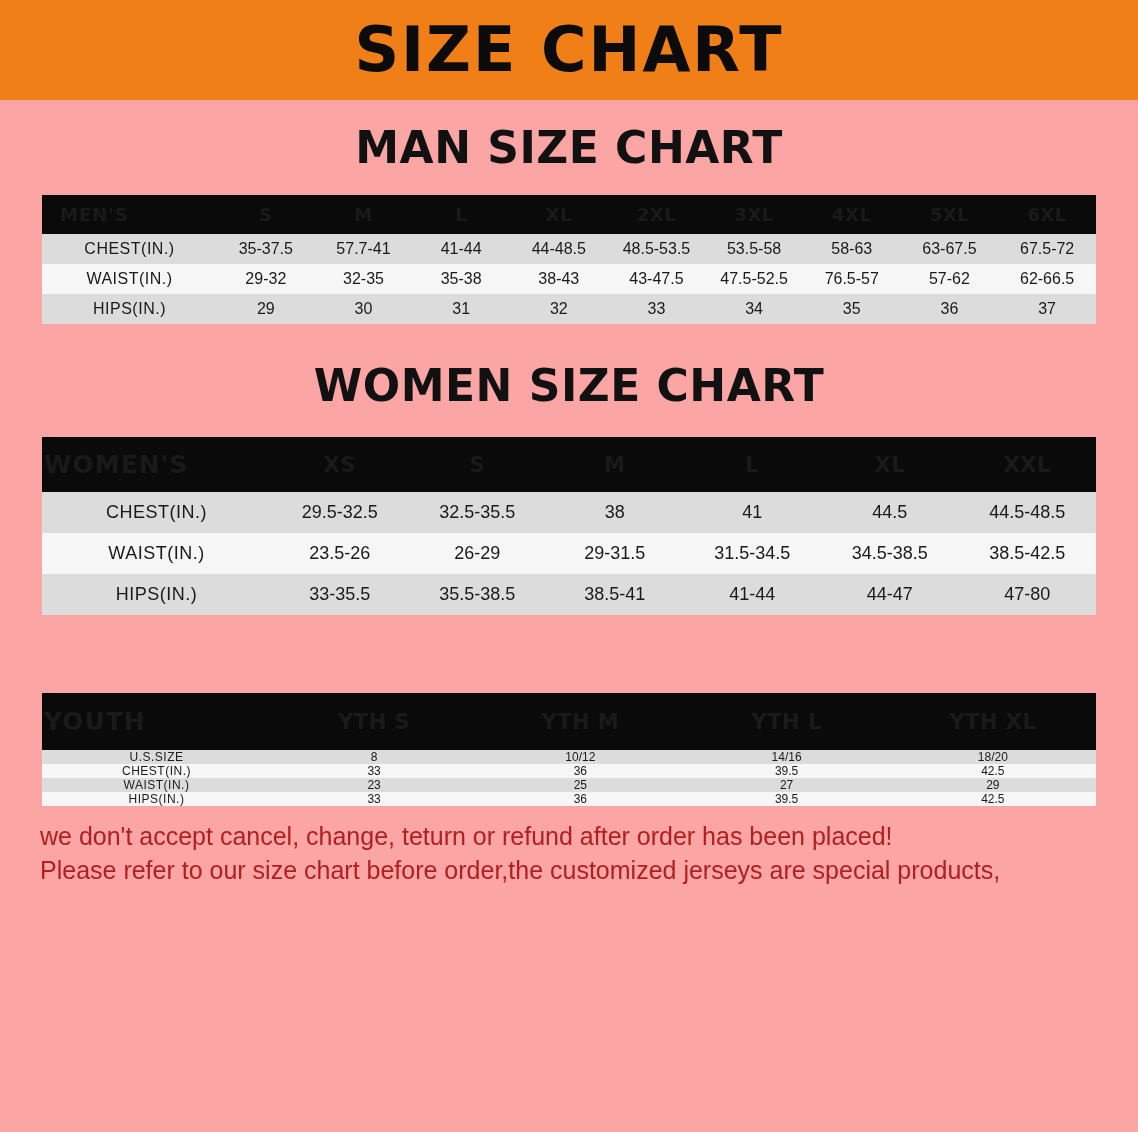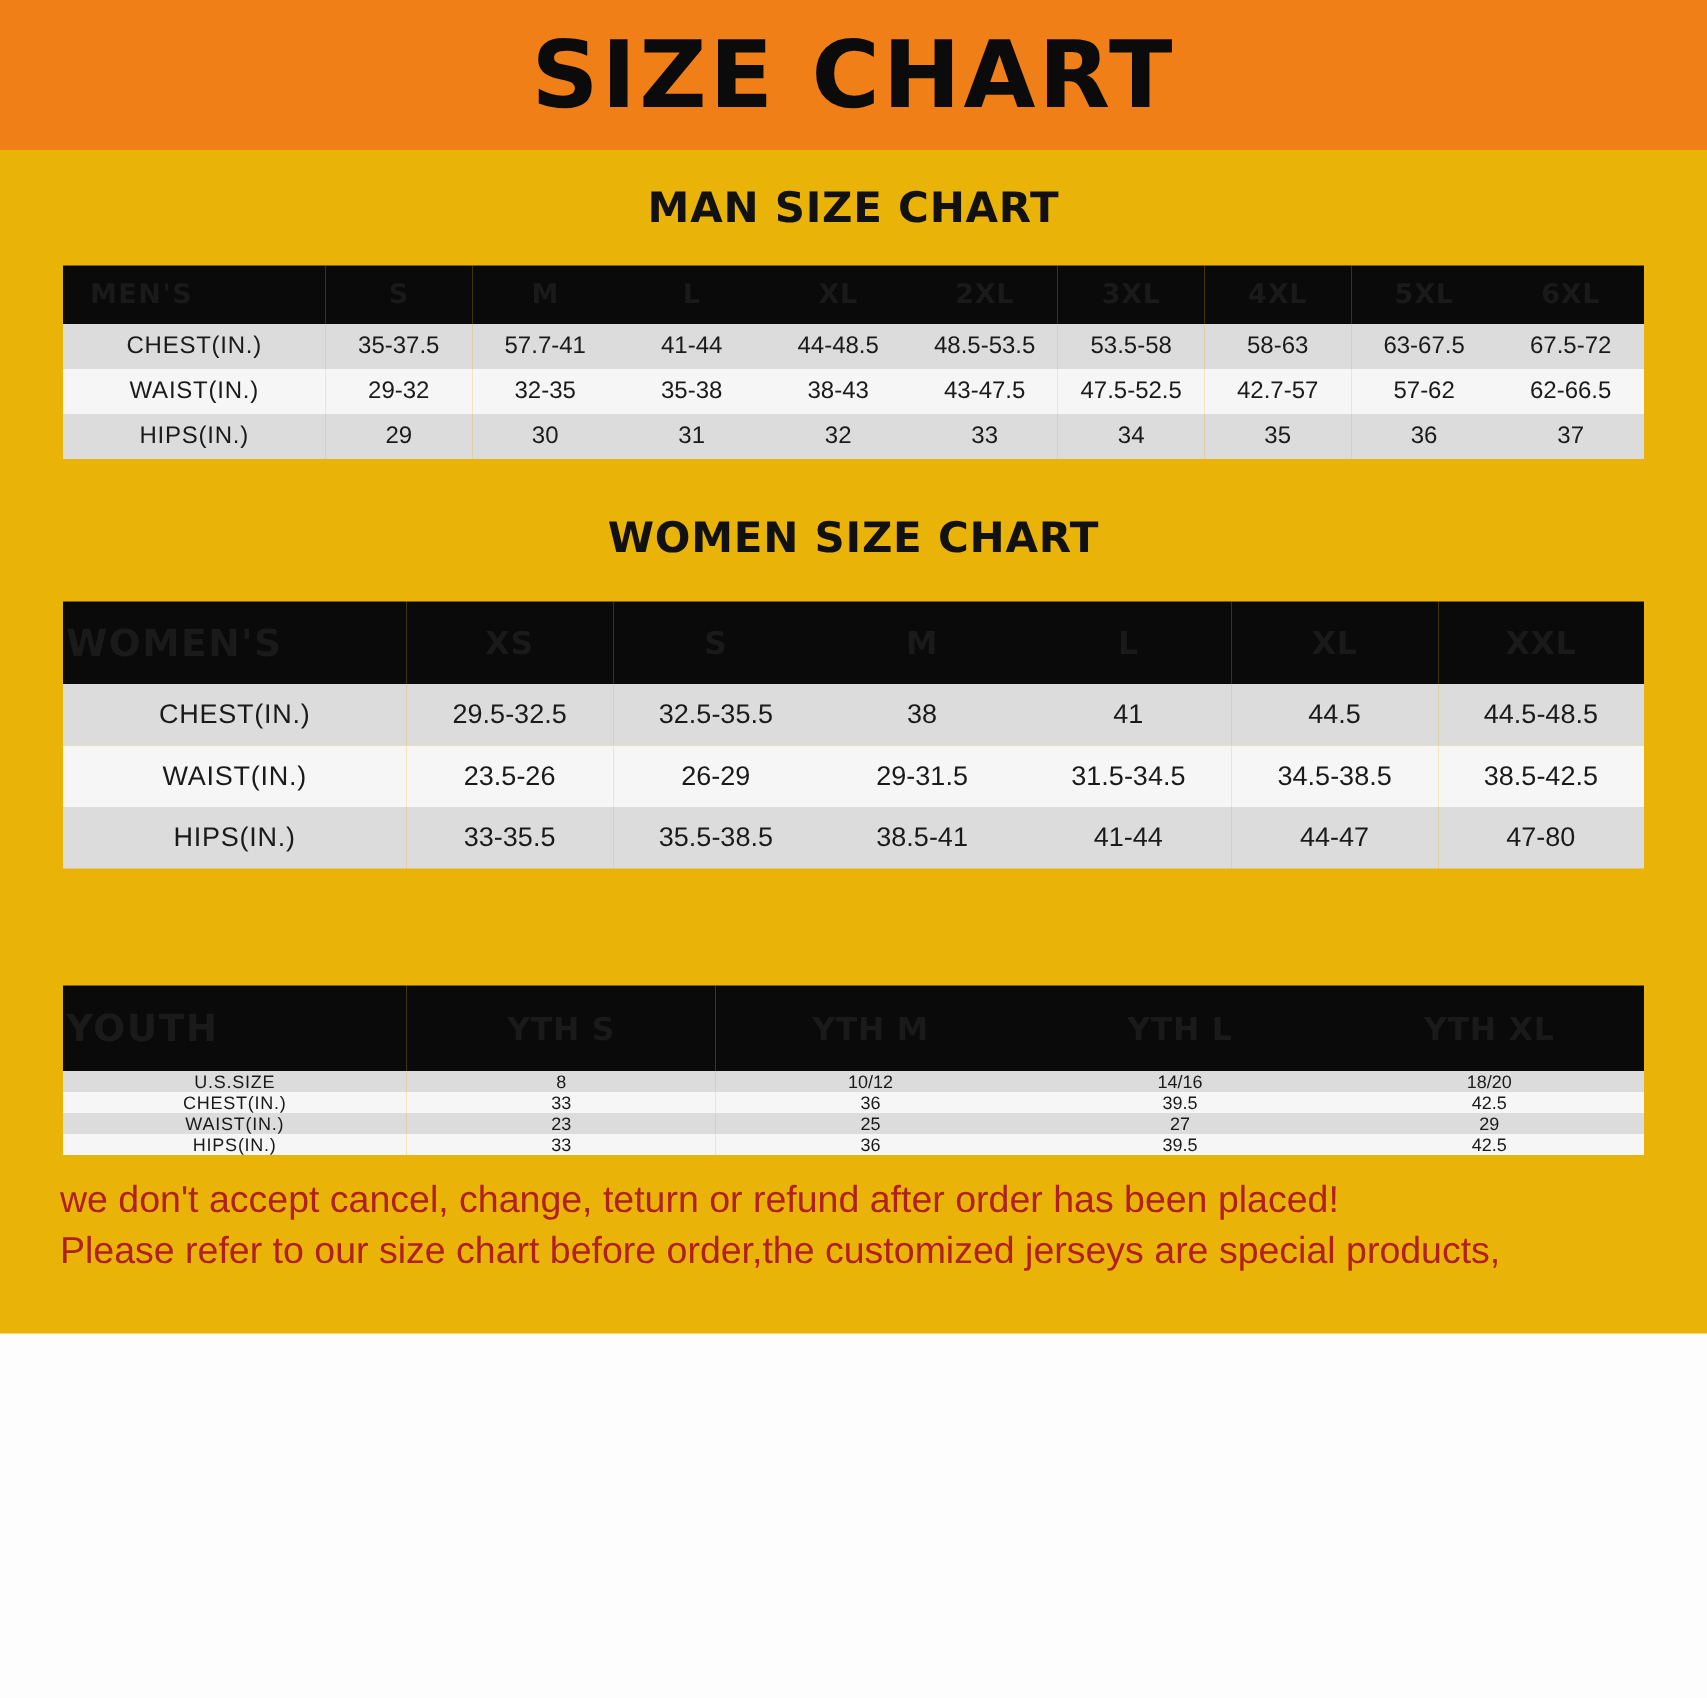--- a/index.html
+++ b/index.html
@@ -9,44 +9,44 @@
   body {
     width: 1138px;
     height: 1132px;
     background: #fdfdfd;
     font-family: "Liberation Sans", sans-serif;
     color: #111;
     overflow: hidden;
   }
   .page {
     width: 1138px;
-    height: 889px;
+    height: 1132px;
     position: relative;
-    background: #eab308;
+    background: #fca5a5;
   }
   .banner {
     background: #f07f18;
     height: 100px;
     display: flex;
     align-items: center;
     justify-content: center;
   }
   .banner-title {
     font-family: "DejaVu Sans", sans-serif;
     font-weight: bold;
     font-size: 62px;
     letter-spacing: 2px;
     color: #0b0b0b;
     line-height: 1;
   }
   .section-title {
     text-align: center;
     font-family: "DejaVu Sans", sans-serif;
     font-weight: bold;
-    font-size: 28px;
+    font-size: 44px;
     color: #111;
     letter-spacing: 0.5px;
   }
   .tbl-wrap {
     margin: 0 42px;
   }
   table {
     width: 100%;
     border-collapse: collapse;
     table-layout: fixed;
@@ -154,21 +154,21 @@
           <td>67.5-72</td>
         </tr>
         <tr class="plain">
           <td class="lbl">WAIST(IN.)</td>
           <td>29-32</td>
           <td>32-35</td>
           <td>35-38</td>
           <td>38-43</td>
           <td>43-47.5</td>
           <td>47.5-52.5</td>
-          <td>42.7-57</td>
+          <td>76.5-57</td>
           <td>57-62</td>
           <td>62-66.5</td>
         </tr>
         <tr class="shade">
           <td class="lbl">HIPS(IN.)</td>
           <td>29</td>
           <td>30</td>
           <td>31</td>
           <td>32</td>
           <td>33</td>

